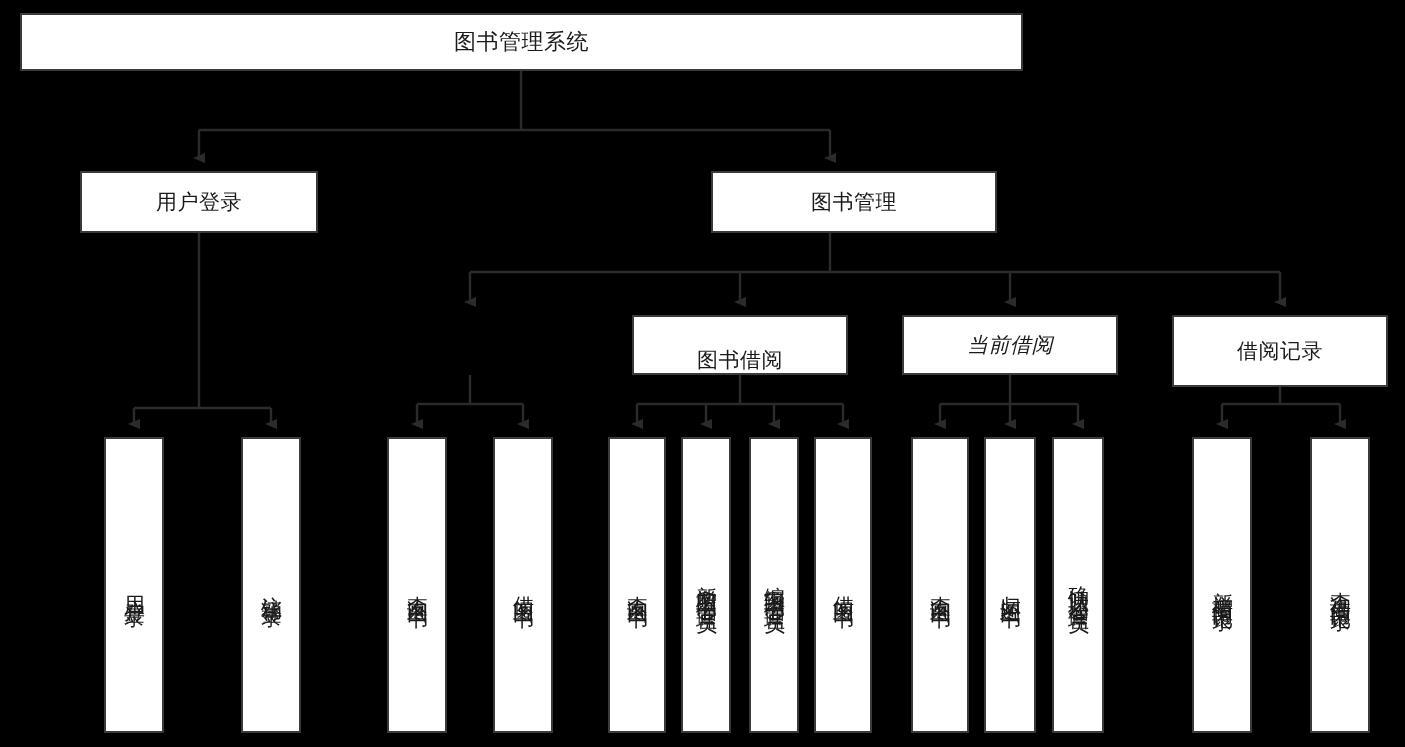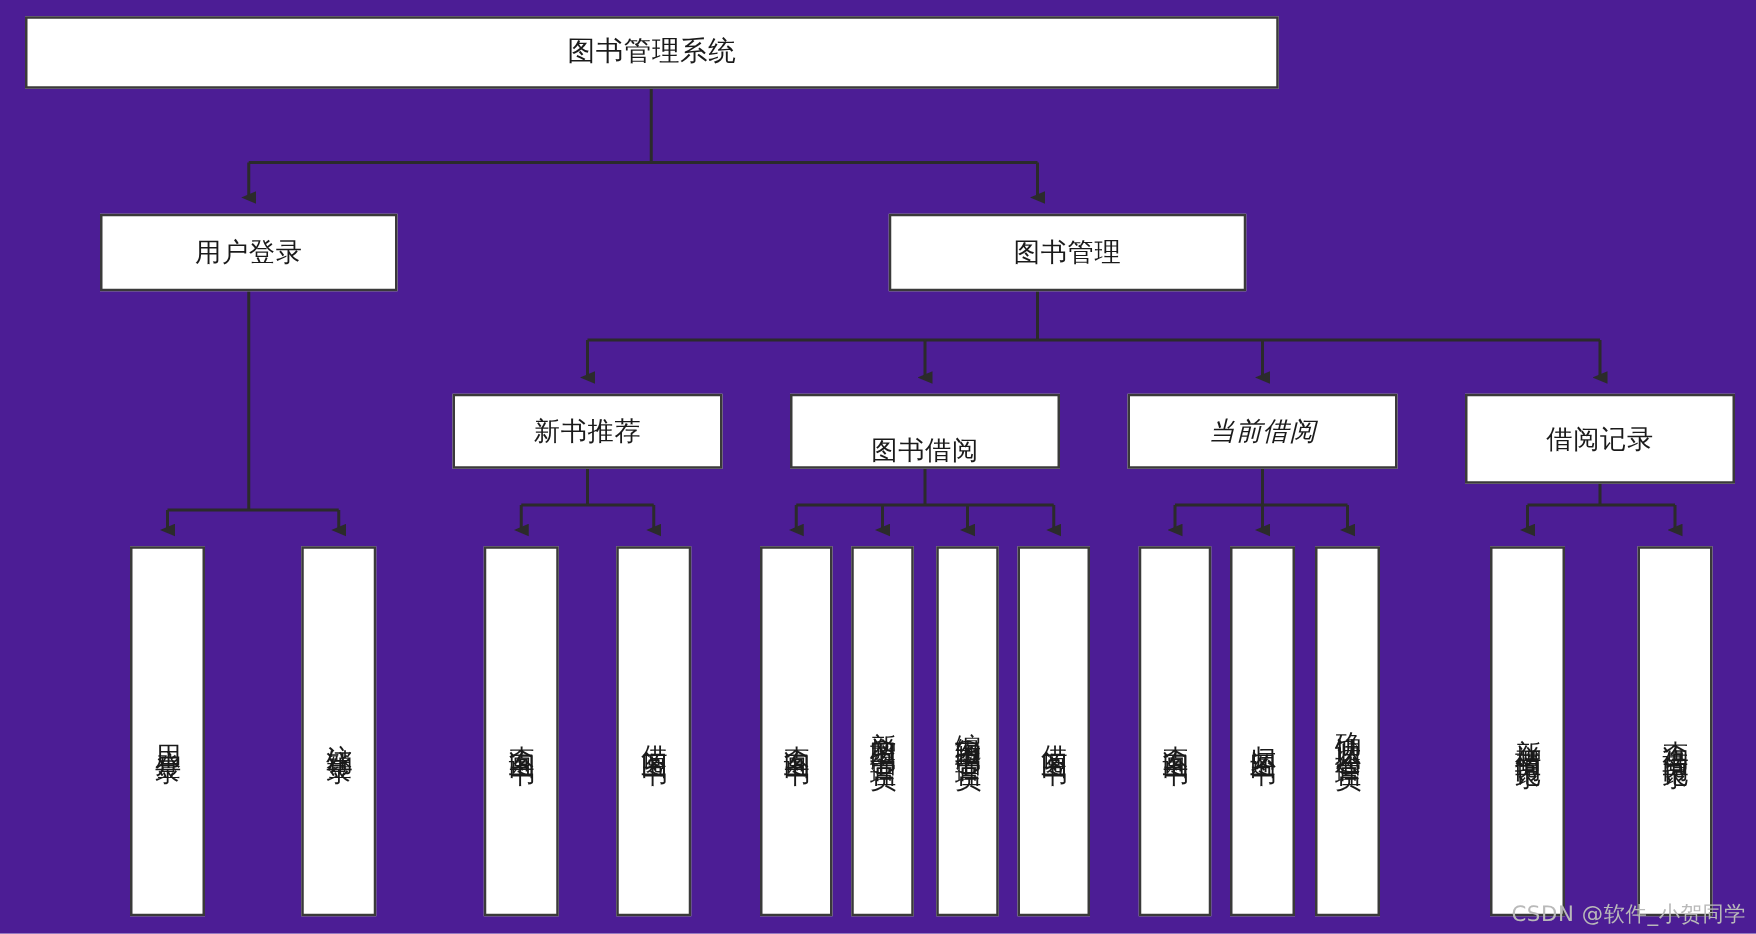--- a/index.html
+++ b/index.html
@@ -8,21 +8,21 @@
     padding: 0;
     background: #ffffff;
   }
   body {
     font-family: "DejaVu Sans", "Liberation Sans", sans-serif;
   }
   #diagram-root {
     position: relative;
     width: 1405px;
     height: 747px;
-    background: #4c1d95;
+    background: #000000;
     overflow: hidden;
   }
   #edge-layer {
     position: absolute;
     left: 0;
     top: 0;
     width: 1405px;
     height: 747px;
     pointer-events: none;
   }
@@ -134,23 +134,20 @@
     <span class="label">图书管理系统</span>
   </div>
 
   <div class="node horiz" style="left:80px; top:171px; width:238px; height:62px;">
     <span class="label">用户登录</span>
   </div>
   <div class="node horiz" style="left:711px; top:171px; width:286px; height:62px;">
     <span class="label">图书管理</span>
   </div>
 
-  <div class="node horiz" style="left:362px; top:315px; width:216px; height:60px;">
-    <span class="label">新书推荐</span>
-  </div>
   <div class="node horiz" style="left:632px; top:315px; width:216px; height:60px;align-items:flex-end;">
     <span class="label">图书借阅</span>
   </div>
   <div class="node horiz" style="left:902px; top:315px; width:216px; height:60px;font-style:italic;">
     <span class="label">当前借阅</span>
   </div>
   <div class="node horiz" style="left:1172px; top:315px; width:216px; height:72px;">
     <span class="label">借阅记录</span>
   </div>
 
@@ -191,15 +188,14 @@
     <span class="label">确认归还（管理员）</span>
   </div>
 
   <div class="node vert" style="left:1192px; top:437px; width:60px; height:296px;">
     <span class="label">新增借阅记录</span>
   </div>
   <div class="node vert" style="left:1310px; top:437px; width:60px; height:296px;">
     <span class="label">查询借阅记录</span>
   </div>
 
-  <div id="watermark">CSDN @软件_小贺同学</div>
 
 </div>
 
 </body></html>

